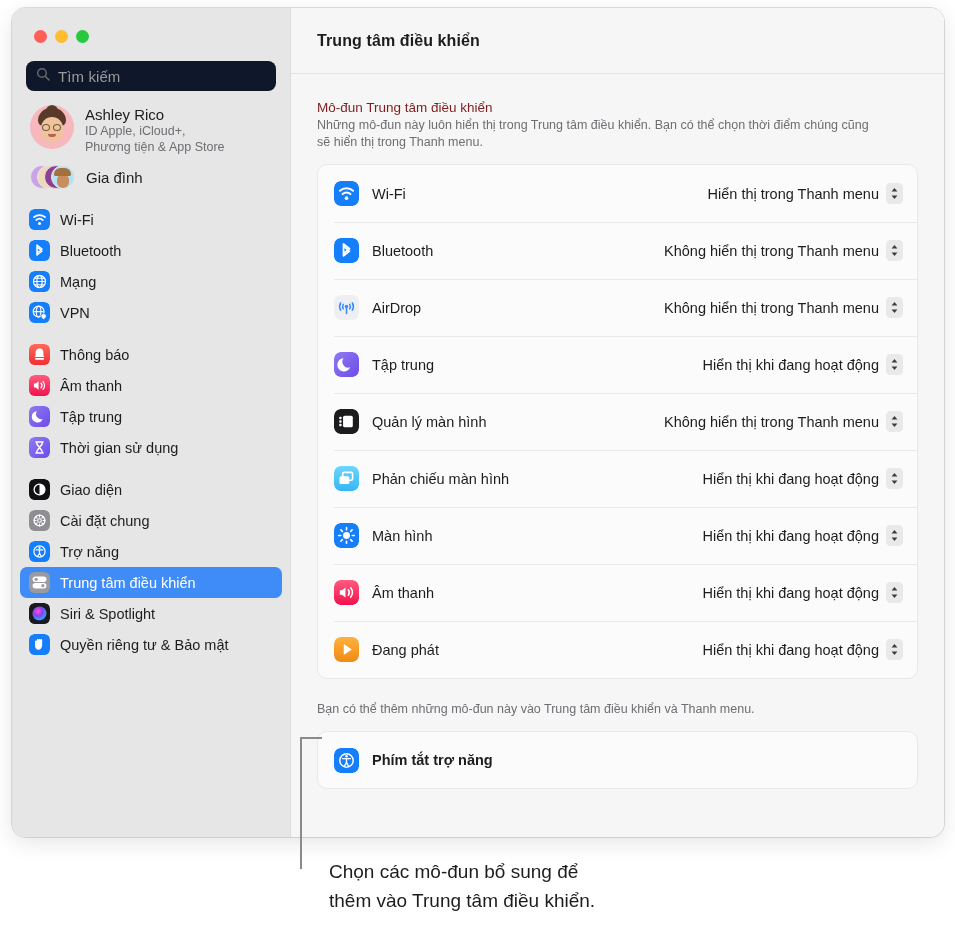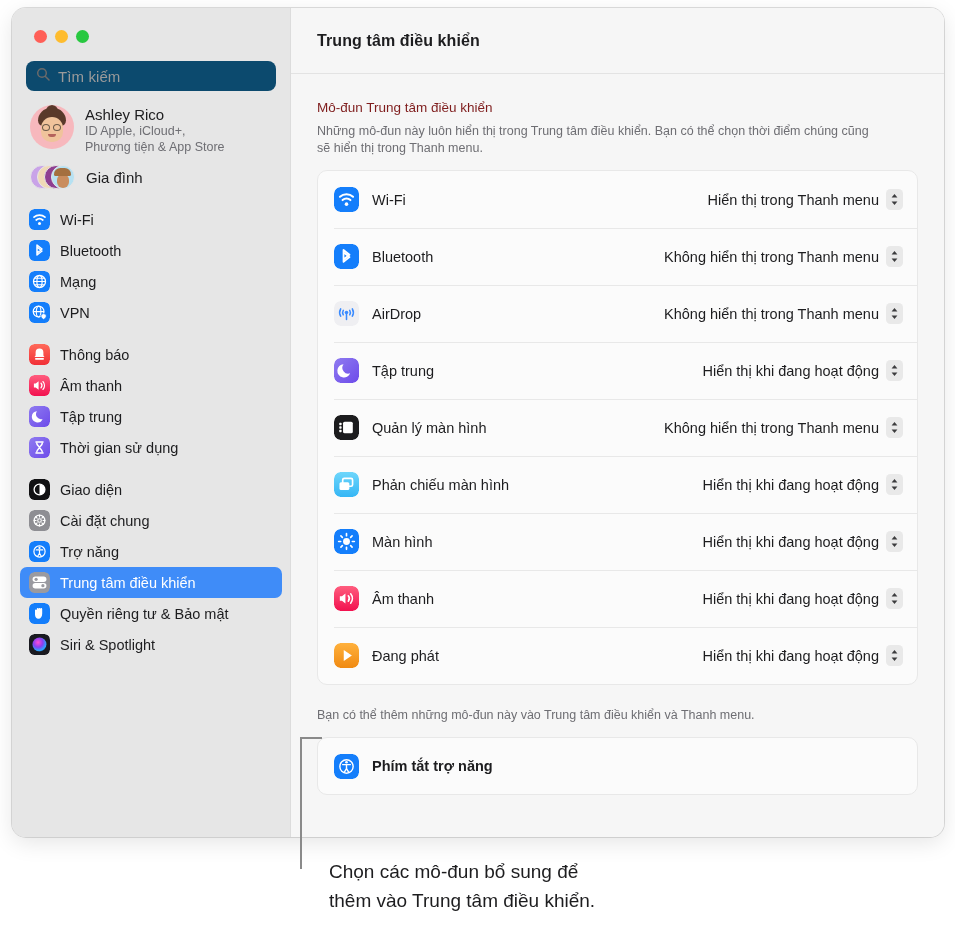--- a/index.html
+++ b/index.html
@@ -37,21 +37,21 @@
     padding: 22px 0 0 22px;
   }
   .dot { width: 13px; height: 13px; border-radius: 50%; }
   .dot.red { background: #ff5f57; }
   .dot.yellow { background: #febc2e; }
   .dot.green { background: #28c840; }
 
   .search-wrap { padding: 18px 14px 0 14px; }
   .search {
     height: 30px;
-    background: #0c4a6e;
+    background: #0f172a;
     border-radius: 8px;
     display: flex; align-items: center;
     padding: 0 10px;
     gap: 8px;
   }
   .search svg { flex: 0 0 auto; }
   .search-placeholder {
     color: #9a9a9a; font-size: 15px; letter-spacing: .1px;
   }
 
@@ -143,21 +143,21 @@
     height: 66px;
     display: flex; align-items: center;
     padding: 0 26px;
     border-bottom: 1px solid #e3e3e3;
     background: #f6f6f6;
   }
   .titlebar h1 { font-size: 16px; font-weight: 700; color: #1d1d1f; letter-spacing: .1px; }
 
   .scroll { padding: 26px 26px 0 26px; }
   .sec-title { font-size: 13.5px; font-weight: 400; color: #7f1d1d; }
-  .sec-desc  { font-size: 12.5px; color: #6e6e73; line-height: 17px; margin-top: 8px; max-width: 560px; }
+  .sec-desc  { font-size: 12.5px; color: #6e6e73; line-height: 17px; margin-top: 2px; max-width: 560px; }
 
   .card {
     margin-top: 13px;
     background: #fbfbfb;
     border: 1px solid #e8e8e8;
     border-radius: 10px;
     overflow: hidden;
   }
   .row {
     display: flex; align-items: center;
@@ -413,43 +413,43 @@
               <circle cx="7.1" cy="7.3" r="1.6" fill="#9a9aa0"></circle>
               <rect x="3.6" y="11" width="13.8" height="5.4" rx="2.7" fill="#fff"></rect>
               <circle cx="13.9" cy="13.7" r="1.6" fill="#9a9aa0"></circle>
               </svg>
           </span>
           <span class="nav-label">Trung tâm điều khiển</span>
         </div>
         <div class="nav-item">
           <span class="ico">
             <svg width="21" height="21" viewBox="0 0 21 21">
-              <rect width="21" height="21" rx="5.5" fill="#147efb"></rect>
-              <path d="M6 10V7.3a.9.9 0 0 1 1.8 0V6a.9.9 0 0 1 1.8 0v-.2a.9.9 0 0 1 1.8 0V6a.9.9 0 0 1 1.8 0v4.4c0 3.2-1.5 5.3-3.7 5.3S6 13.9 6 11.4z" fill="#fff"></path>
-              </svg>
-          </span>
-          <span class="nav-label">Quyền riêng tư &amp; Bảo mật</span>
-        </div>
-        <div class="nav-item">
-          <span class="ico">
-            <svg width="21" height="21" viewBox="0 0 21 21">
               <defs>
                   <radialGradient id="gsiri" cx="0.4" cy="0.35" r="0.75">
                 <stop offset="0" stop-color="#ff4fd8"></stop>
                     <stop offset="0.45" stop-color="#8a3ff0"></stop>
                 <stop offset="0.8" stop-color="#2aa7ff"></stop>
                     <stop offset="1" stop-color="#0b1130"></stop>
                   </radialGradient>
                 </defs>
               <rect width="21" height="21" rx="5.5" fill="#1a1a20"></rect>
               <circle cx="10.5" cy="10.5" r="7" fill="url(#gsiri)"></circle>
               </svg>
           </span>
           <span class="nav-label">Siri &amp; Spotlight</span>
         </div>
+        <div class="nav-item">
+          <span class="ico">
+            <svg width="21" height="21" viewBox="0 0 21 21">
+              <rect width="21" height="21" rx="5.5" fill="#147efb"></rect>
+              <path d="M6 10V7.3a.9.9 0 0 1 1.8 0V6a.9.9 0 0 1 1.8 0v-.2a.9.9 0 0 1 1.8 0V6a.9.9 0 0 1 1.8 0v4.4c0 3.2-1.5 5.3-3.7 5.3S6 13.9 6 11.4z" fill="#fff"></path>
+              </svg>
+          </span>
+          <span class="nav-label">Quyền riêng tư &amp; Bảo mật</span>
+        </div>
       </div>
     </div>
 
     <div class="cut-icon"></div>
     <div class="sidebar-fade"></div>
   </div>
 
   <div class="content">
 
     <div class="titlebar">

